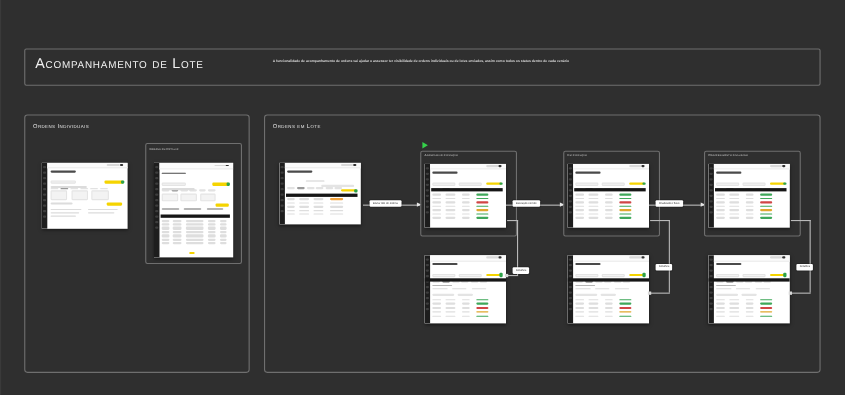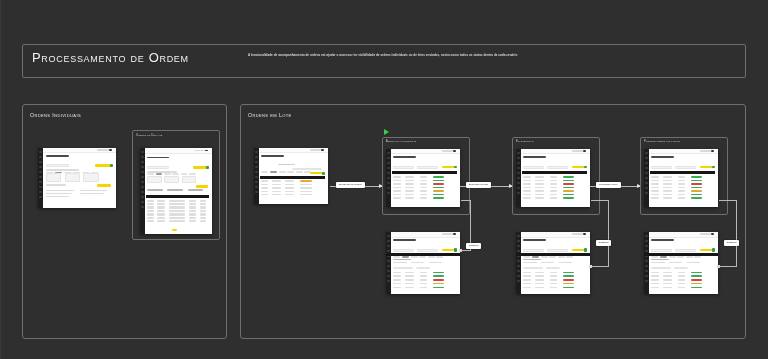--- a/index.html
+++ b/index.html
@@ -117,21 +117,21 @@
   }
 </style>
 </head>
 <body>
 
 <div id="board">
 
   <div class="edge-line"></div>
 
   <div class="frame" id="title-card"></div>
-  <div id="page-title">Processamento de Ordem</div>
+  <div id="page-title">Acompanhamento de Lote</div>
   <div id="title-desc">A funcionalidade de acompanhamento de ordens vai ajudar o assessor ter visibilidade de ordens individuais ou de lotes enviados, assim como todos os status dentro de cada cenário</div>
 
   <div class="frame" id="frame-individual"></div>
   <div class="frame-title" id="label-individual">Ordens Individuais</div>
 
   <div class="card" style="left:38px; top:148px; width:78px; height:60px;">
     <div class="m-side">
         <i></i>
         <i></i>
         <i></i>

